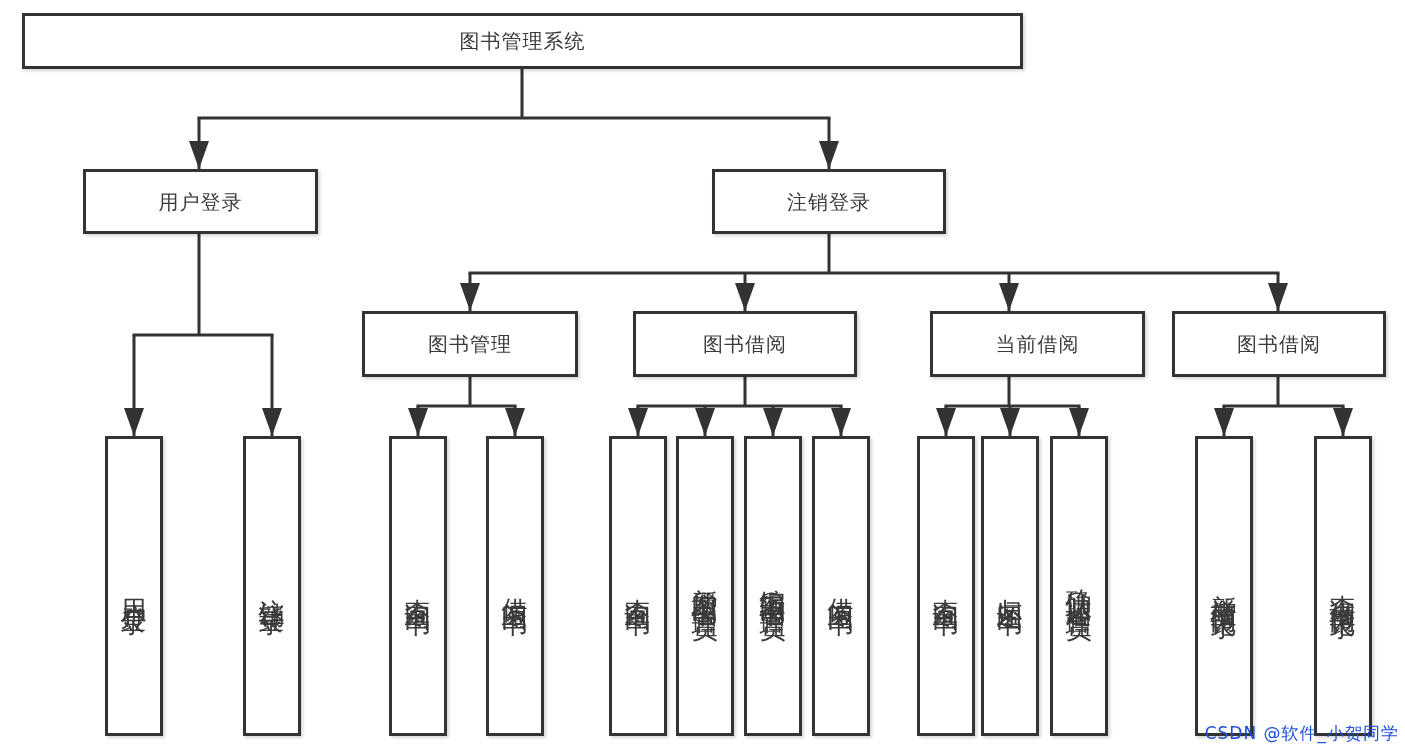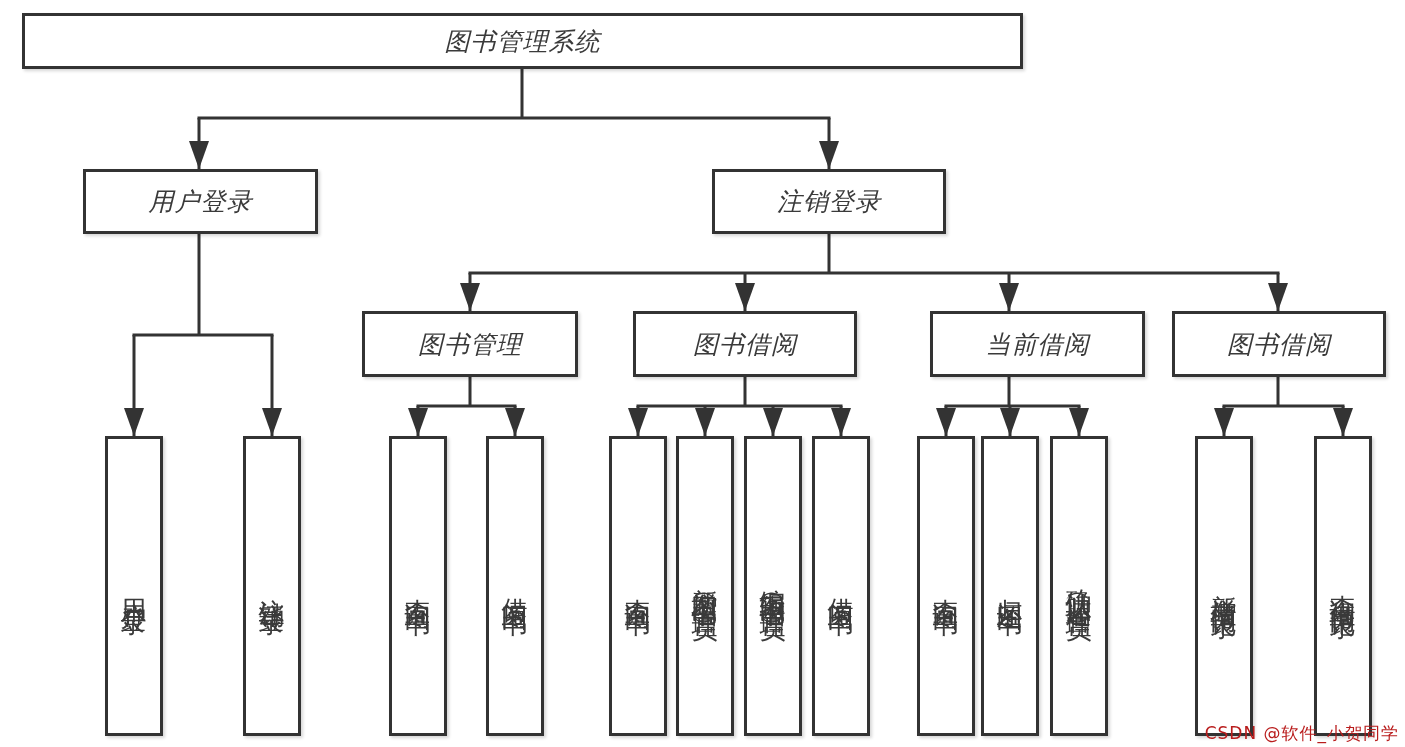--- a/index.html
+++ b/index.html
@@ -18,41 +18,40 @@
     box-sizing:border-box;
     background:#ffffff;
     border:3px solid #333333;
     display:flex;
     align-items:center;
     justify-content:center;
     color:#3a3a3a;
     box-shadow:2px 2px 3px rgba(0,0,0,0.16);
   }
   .h .lbl{
-    font-size:25px;
+    font-size:20px;
     letter-spacing:1px;
     white-space:nowrap;
     line-height:1;
-    font-style:italic;
   }
   .v .lbl{
     writing-mode:vertical-rl;
     text-orientation:mixed;
     font-size:26px;
     letter-spacing:4px;
     line-height:1;
     white-space:nowrap;
   }
   .watermark{
     position:absolute;
     right:6px;
     bottom:2px;
     font-size:17px;
     letter-spacing:1px;
-    color:#b91c1c;
+    color:#1d4ed8;
     white-space:nowrap;
   }
 </style>
 </head>
 <body>
 
 <div class="stage">
 
   <svg class="wires" viewBox="0 0 1405 747">
     <defs>

